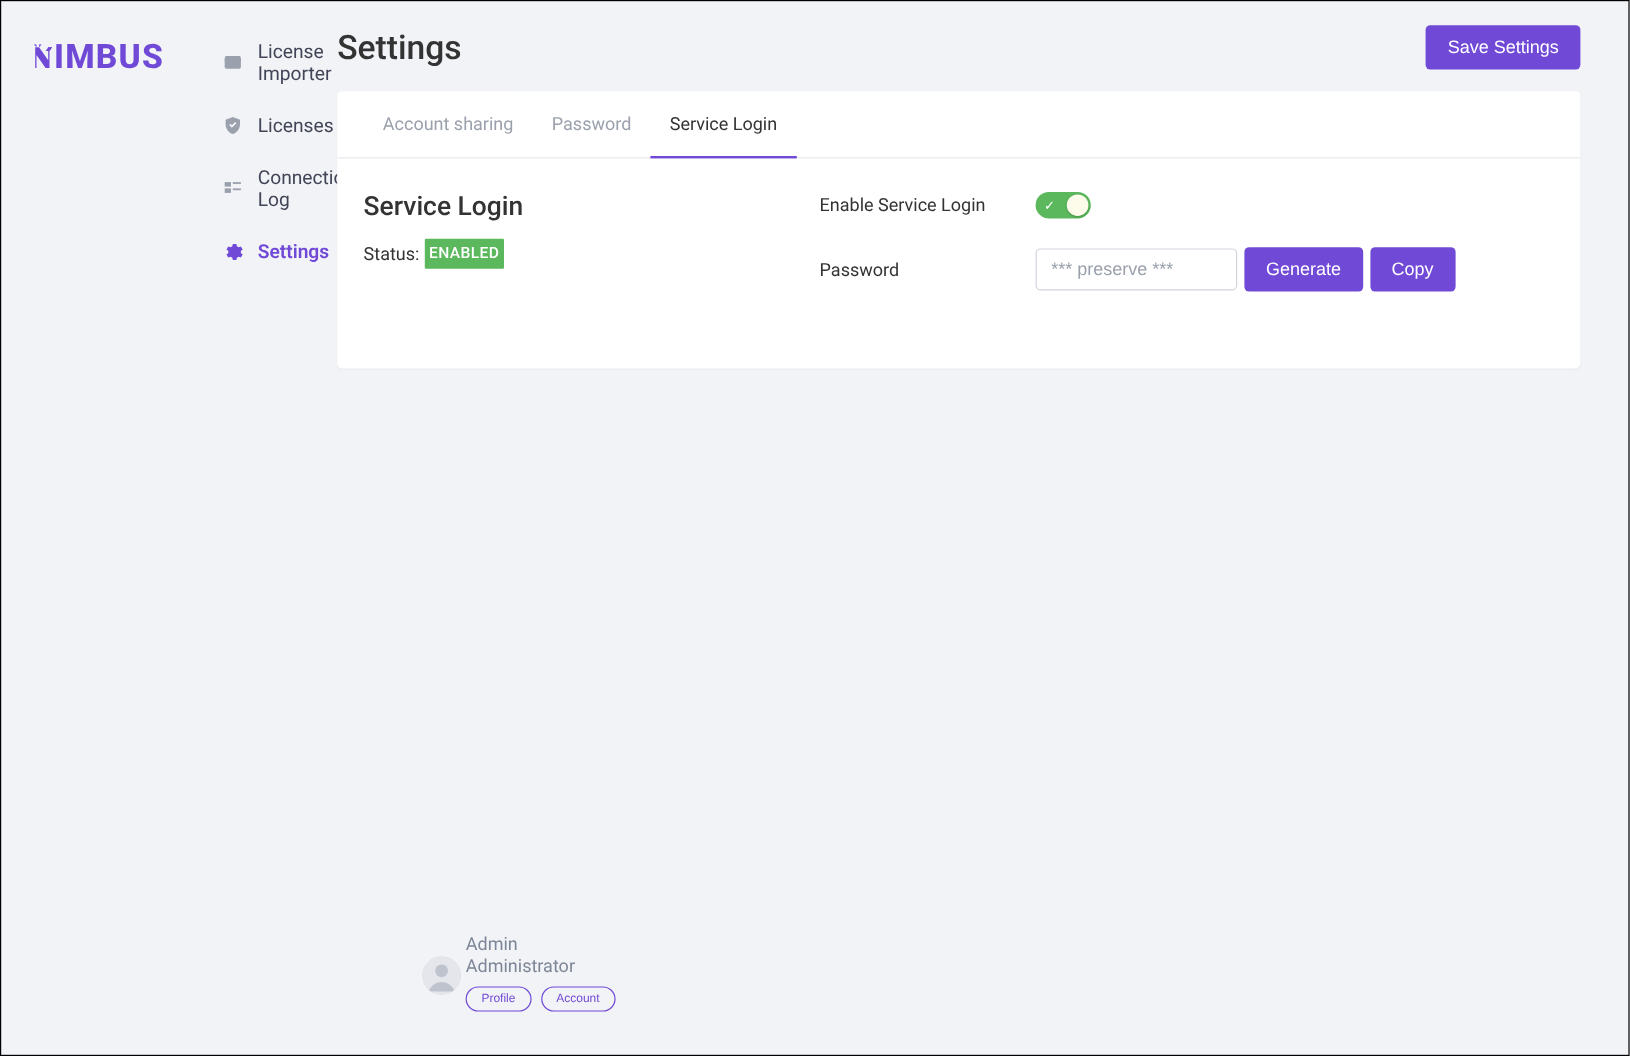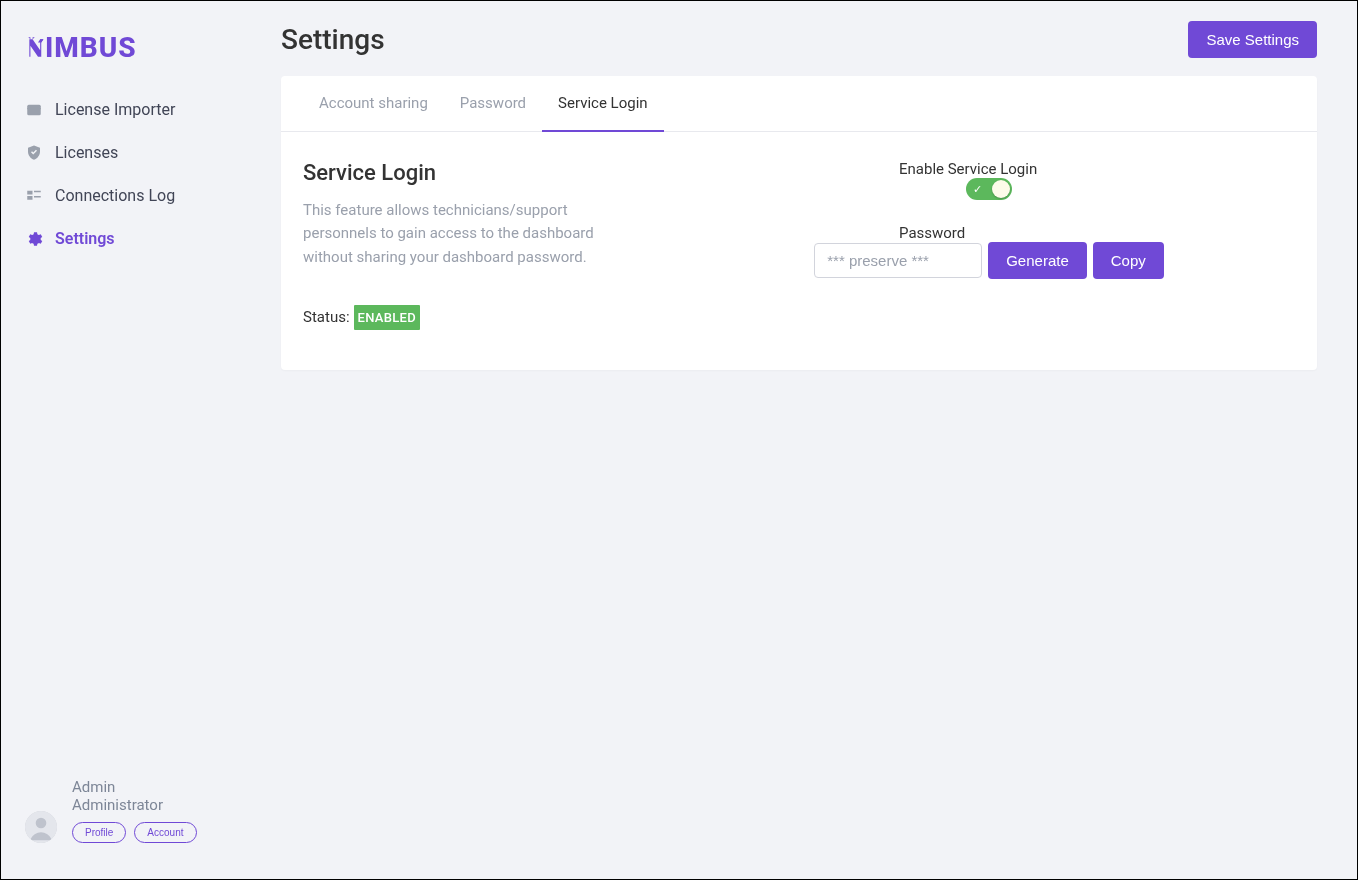--- a/index.html
+++ b/index.html
@@ -15,21 +15,21 @@
     .app {
       display: flex;
       width: 100%;
       height: 100%;
     }
     
     .sidebar {
       width: 240px;
       padding: 20px 0;
       display: flex;
-      flex-direction: column;
+      flex-direction: row;
     }
     .logo {
       padding: 10px 24px 24px;
     }
     .logo-text {
       font-size: 28px;
       font-weight: 800;
       color: #7049d6;
       letter-spacing: 1px;
       display: flex;
@@ -68,22 +68,22 @@
     .nav-item .icon svg path,
     .nav-item .icon svg rect,
     .nav-item .icon svg circle {
       fill: #9aa0ac;
     }
 
     .sidebar-footer {
       margin-top: auto;
       padding: 16px 24px;
       display: flex;
-      align-items: flex-end;
-      gap: 15px;
+      align-items: center;
+      gap: 4px;
     }
     .avatar {
       width: 32px;
       height: 32px;
       border-radius: 50%;
       background: #d5d7de;
       display: inline-flex;
       align-items: center;
       justify-content: center;
       overflow: hidden;
@@ -204,21 +204,20 @@
       letter-spacing: 0.3px;
     }
 
     .col-right {
       flex: 1;
     }
     .form-row {
       display: flex;
       align-items: center;
       margin-bottom: 24px;
-      flex-direction: column;
     }
     .form-label {
       width: 180px;
       font-size: 15px;
       color: #333;
     }
     .form-control {
       display: flex;
       align-items: center;
       gap: 6px;
@@ -345,21 +344,20 @@
     <div class="card">
       <div class="tabs">
         <div class="tab">Account sharing</div>
         <div class="tab">Password</div>
         <div class="tab active">Service Login</div>
       </div>
 
       <div class="card-body">
         <div class="col-left">
           <h2 class="section-title">Service Login</h2>
-          <p class="section-desc">This feature allows technicians/support personnels to gain access to the dashboard without sharing your dashboard password.</p>
           <div class="status-row">
             <span class="status-label">Status:</span>
             <span class="badge">ENABLED</span>
           </div>
         </div>
 
         <div class="col-right">
           <div class="form-row">
             <label class="form-label">Enable Service Login</label>
             <div class="form-control">

